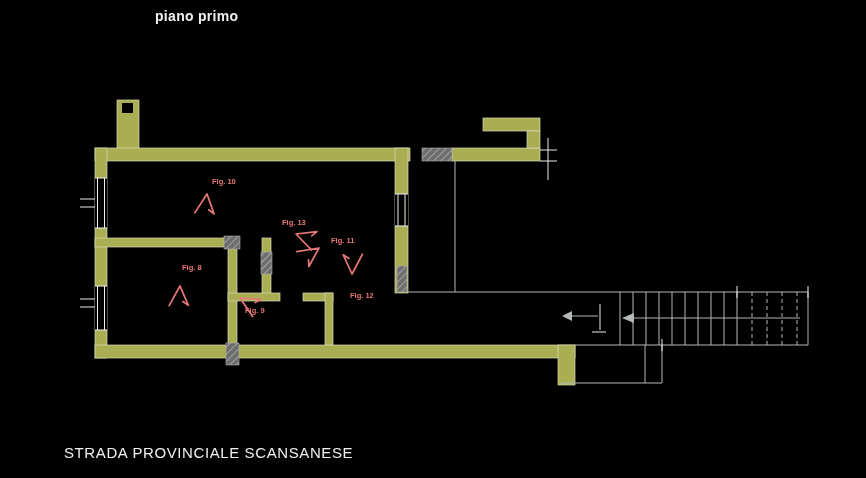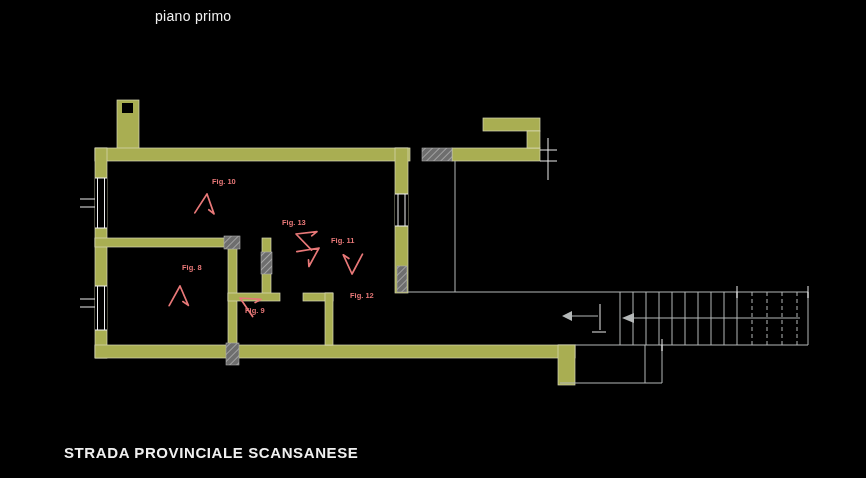--- a/index.html
+++ b/index.html
@@ -4,25 +4,25 @@
 <style>
   html,body{margin:0;padding:0;}
   body{
     width:866px;height:478px;
     background:var(--background,#000);
     position:relative;overflow:hidden;
     font-family:"Liberation Sans",sans-serif;
   }
   .title{
     position:absolute;left:155px;top:8px;
-    color:var(--text,#eee);font-size:14px;font-weight:400;letter-spacing:.3px;text-align:right;
+    color:var(--text,#eee);font-size:14px;font-weight:700;letter-spacing:.3px;text-align:right;
   }
   .footer{
     position:absolute;left:64px;top:444px;
-    color:var(--text,#eee);font-size:15px;font-weight:bold;letter-spacing:.6px;
+    color:var(--text,#eee);font-size:15px;font-weight:normal;letter-spacing:.6px;
   }
   svg{position:absolute;left:0;top:0;}
   .wall{fill:var(--wall,#a9ae52);stroke:#d9d9b8;stroke-width:.7;}
   .line{stroke:var(--line,#b8bcbc);stroke-width:1;fill:none;}
   .dash{stroke-dasharray:4 3;}
   .wline{stroke:#f0f0f0;stroke-width:1;fill:none;}
   .tick{stroke:#ececec;stroke-width:1;fill:none;}
   .blackfill{fill:var(--background,#000);stroke:none;}
   .hatchblk{fill:url(#hatch);stroke:#b0b0b0;stroke-width:.6;}
   .glyph{stroke:var(--marker,#e87878);stroke-width:1.7;fill:none;stroke-linecap:round;}

